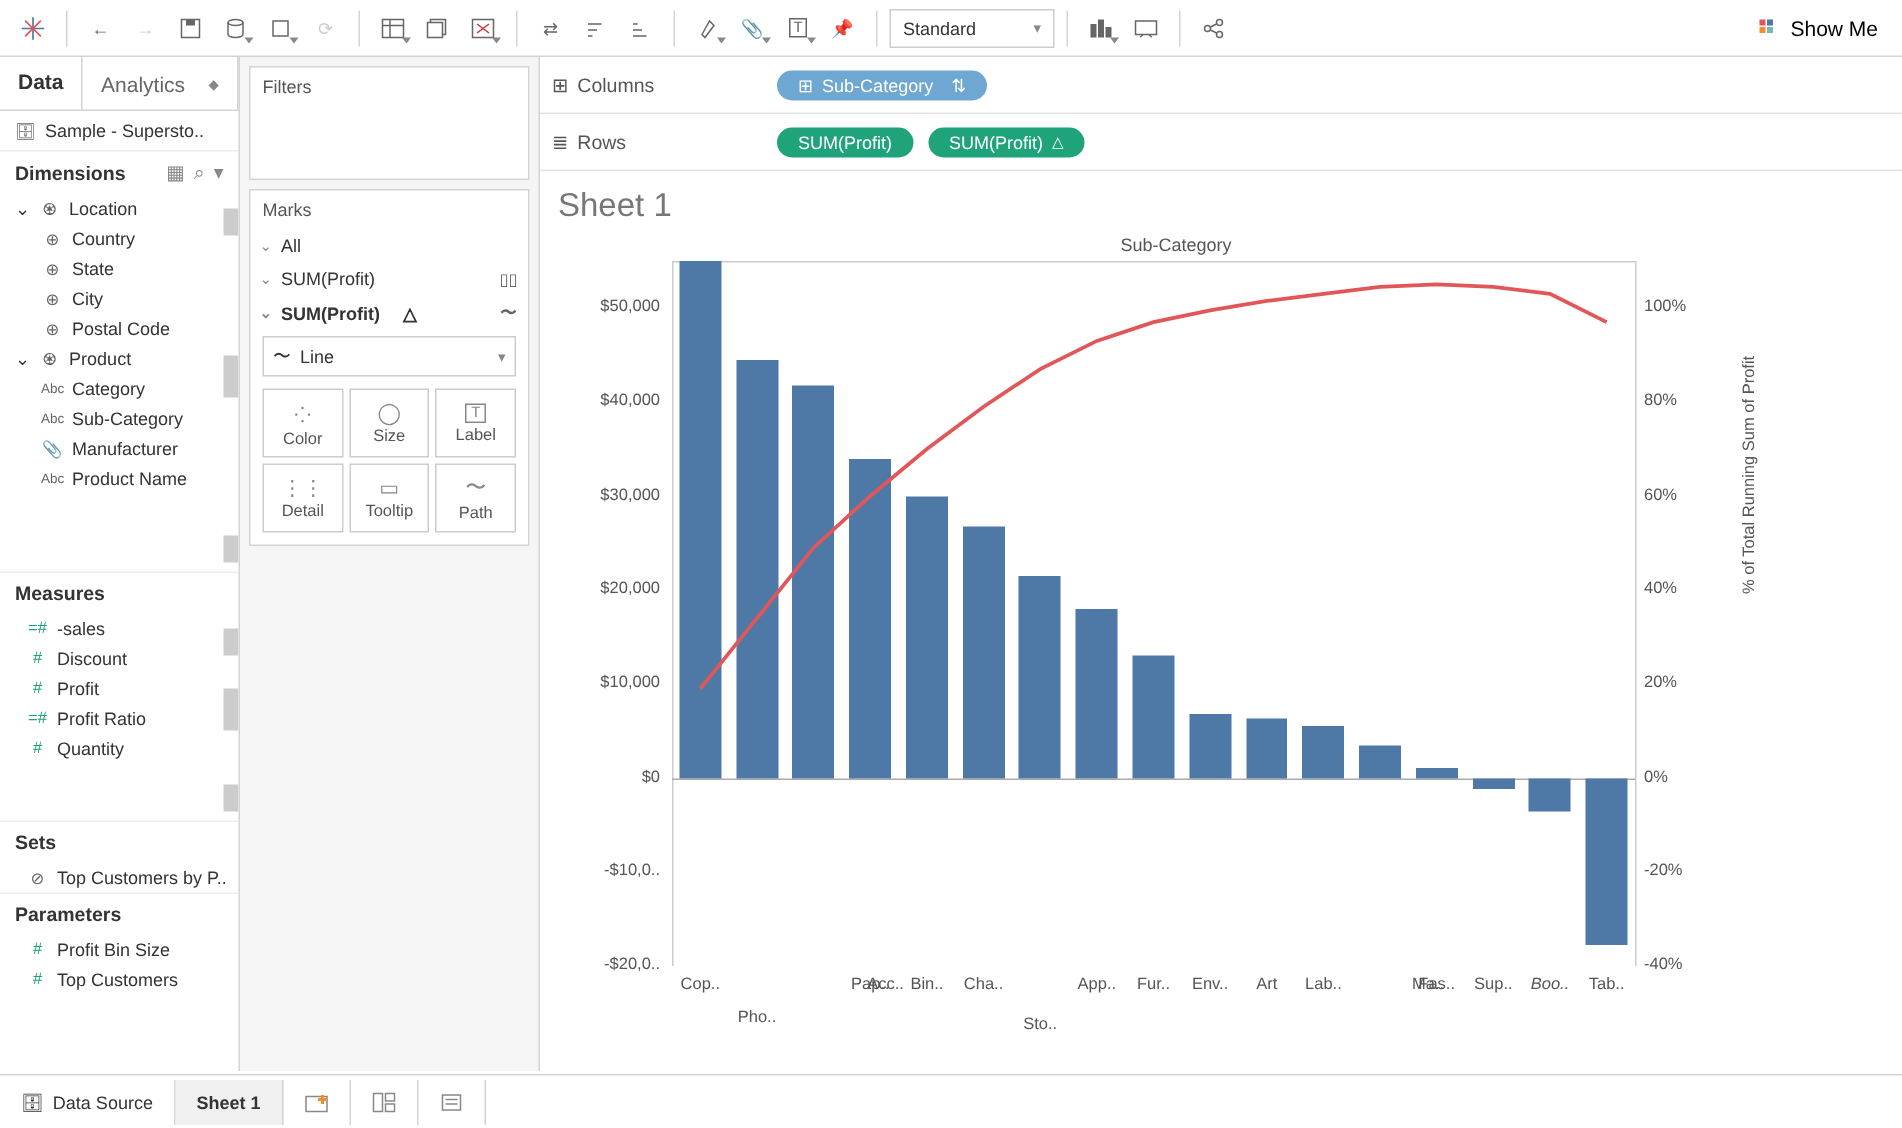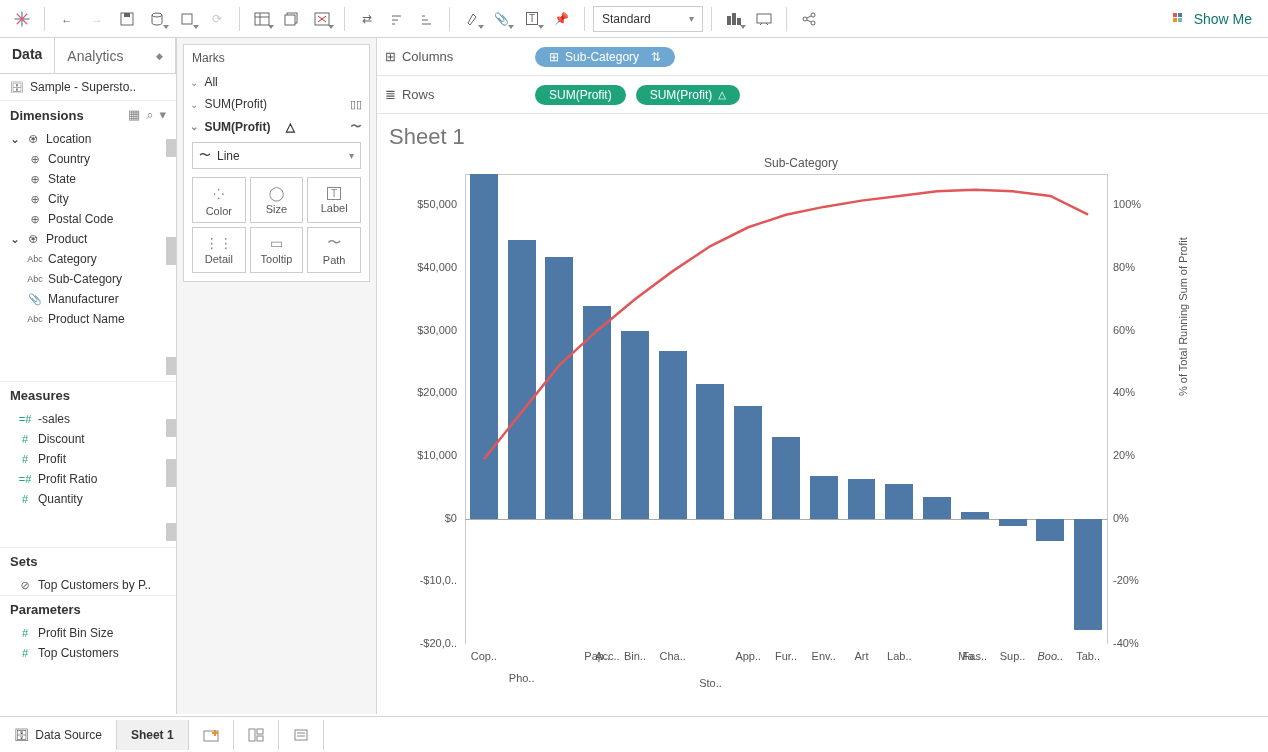--- a/index.html
+++ b/index.html
@@ -5,25 +5,25 @@
 * { box-sizing: border-box; margin: 0; padding: 0; font-family: -apple-system, "Segoe UI", Arial, sans-serif; }
 body { width: 1268px; height: 752px; background: #fff; font-size: 12px; color: #333; overflow: hidden; position: relative; }
 
 
 .toolbar { height: 38px; border-bottom: 1px solid #d4d4d4; display: flex; align-items: center; padding: 0 8px; gap: 2px; background: #fff; }
 .toolbar .tb-btn { width: 28px; height: 28px; display: flex; align-items: center; justify-content: center; color: #666; cursor: pointer; position: relative; }
 .toolbar .tb-btn.drop::after { content: ""; position: absolute; right: 2px; bottom: 4px; border-left: 3px solid transparent; border-right: 3px solid transparent; border-top: 4px solid #888; }
 .toolbar .sep { width: 1px; height: 24px; background: #d4d4d4; margin: 0 6px; }
 .tb-select { border: 1px solid #ccc; height: 26px; width: 110px; display: flex; align-items: center; padding: 0 8px; justify-content: space-between; cursor: pointer; }
 .tb-select::after { content: "▾"; color: #888; font-size: 10px; }
-.showme { margin-left: auto; display: flex; align-items: center; gap: 6px; cursor: pointer; font-size: 14px; color: #0f766e; padding: 0 8px; }
+.showme { margin-left: auto; display: flex; align-items: center; gap: 6px; cursor: pointer; font-size: 14px; color: #000000; padding: 0 8px; }
 
 
 .main { display: flex; height: 676px; }
-.leftcol { width: 177px; border-right: 1px solid #d4d4d4; display: flex; flex-direction: column; }
+.leftcol { width: 160px; border-right: 1px solid #d4d4d4; display: flex; flex-direction: column; }
 .midcol { width: 200px; border-right: 1px solid #d4d4d4; background: #f5f5f5; display: flex; flex-direction: column; padding: 6px; gap: 6px; }
 .rightcol { flex: 1; display: flex; flex-direction: column; }
 
 
 .data-tabs { display: flex; border-bottom: 1px solid #d4d4d4; height: 36px; }
 .data-tabs .tab { padding: 8px 12px; font-size: 14px; font-weight: bold; cursor: pointer; border-right: 1px solid #d4d4d4; }
 .data-tabs .tab:last-child { font-weight: normal; color: #666; flex:1; display:flex; justify-content: space-between; align-items: center; }
 .data-source { padding: 6px 10px; display: flex; align-items: center; gap: 6px; font-size: 12px; color: #333; white-space: nowrap; overflow: hidden; }
 .section-head { padding: 6px 10px; font-weight: bold; font-size: 13px; display: flex; justify-content: space-between; align-items: center; border-top: 1px solid #eee;}
 .tree { overflow-y: auto; position: relative; }
@@ -313,20 +313,24 @@
           <span>Profit Bin Size</span>
         </div>
       <div class="tree-item">
           <span class="ico" style="color:#1fa37a">#</span>
           <span>Top Customers</span>
         </div>
     </div>
   </div>
 
   <div class="midcol">
+    <div class="card">
+        <div class="card-head">Filters</div>
+        <div style="height:48px"></div>
+      </div>
     <div class="card">
       <div class="card-head">Marks</div>
       <div class="mark-row">
           <span class="chev">⌄</span>
           <span>All</span>
         </div>
       <div class="mark-row">
           <span class="chev">⌄</span>
           <span>SUM(Profit)</span>
           <span style="margin-left:auto" class="ico">▯▯</span>

